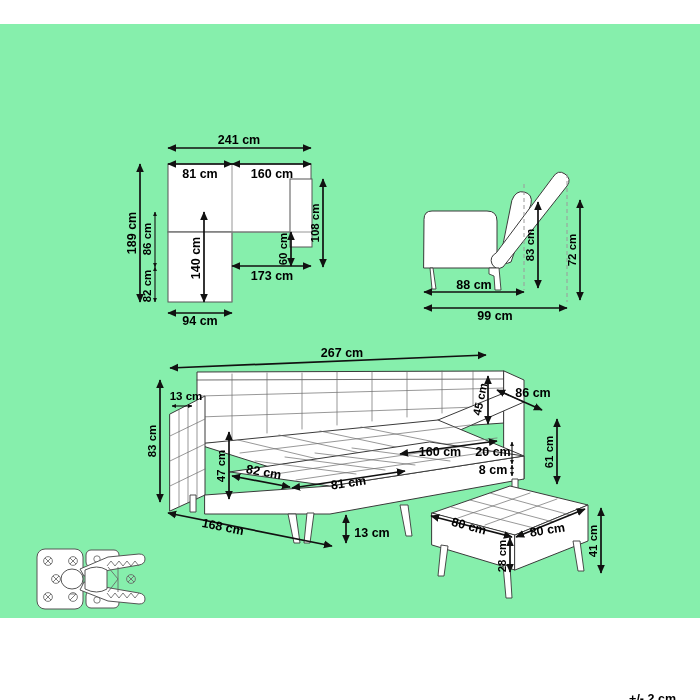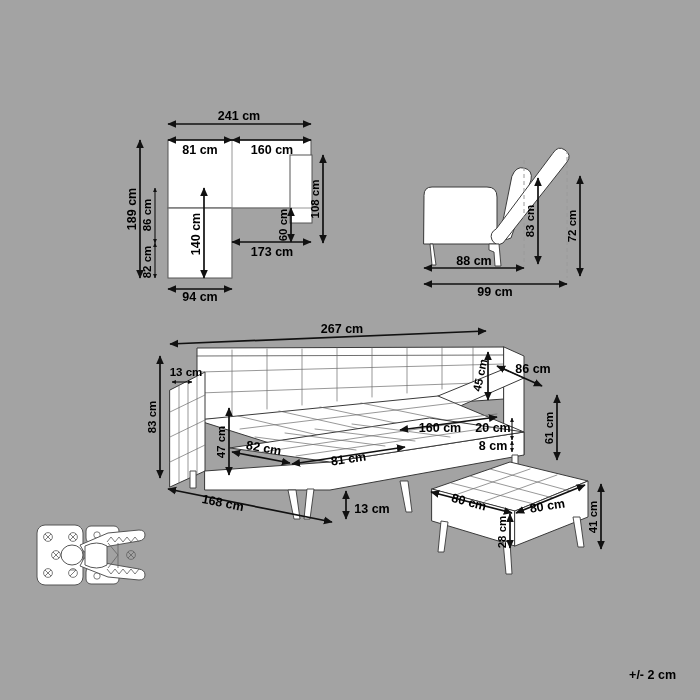--- a/index.html
+++ b/index.html
@@ -10,22 +10,23 @@
   }
   body {
     width: 700px;
     height: 700px;
     font-family: "Liberation Sans", sans-serif;
     overflow: hidden;
   }
   #sheet {
     position: relative;
     width: 700px;
-    height: 700px;
-    background: #a3a3a3;
+    height: 594px;
+    background: #86efac;
+    margin-top: 24px;
   }
   #sheet svg {
     position: absolute;
     top: 0;
     left: 0;
     display: block;
   }
   .furn {
     fill: #ffffff;
     stroke: #3a3a3a;

